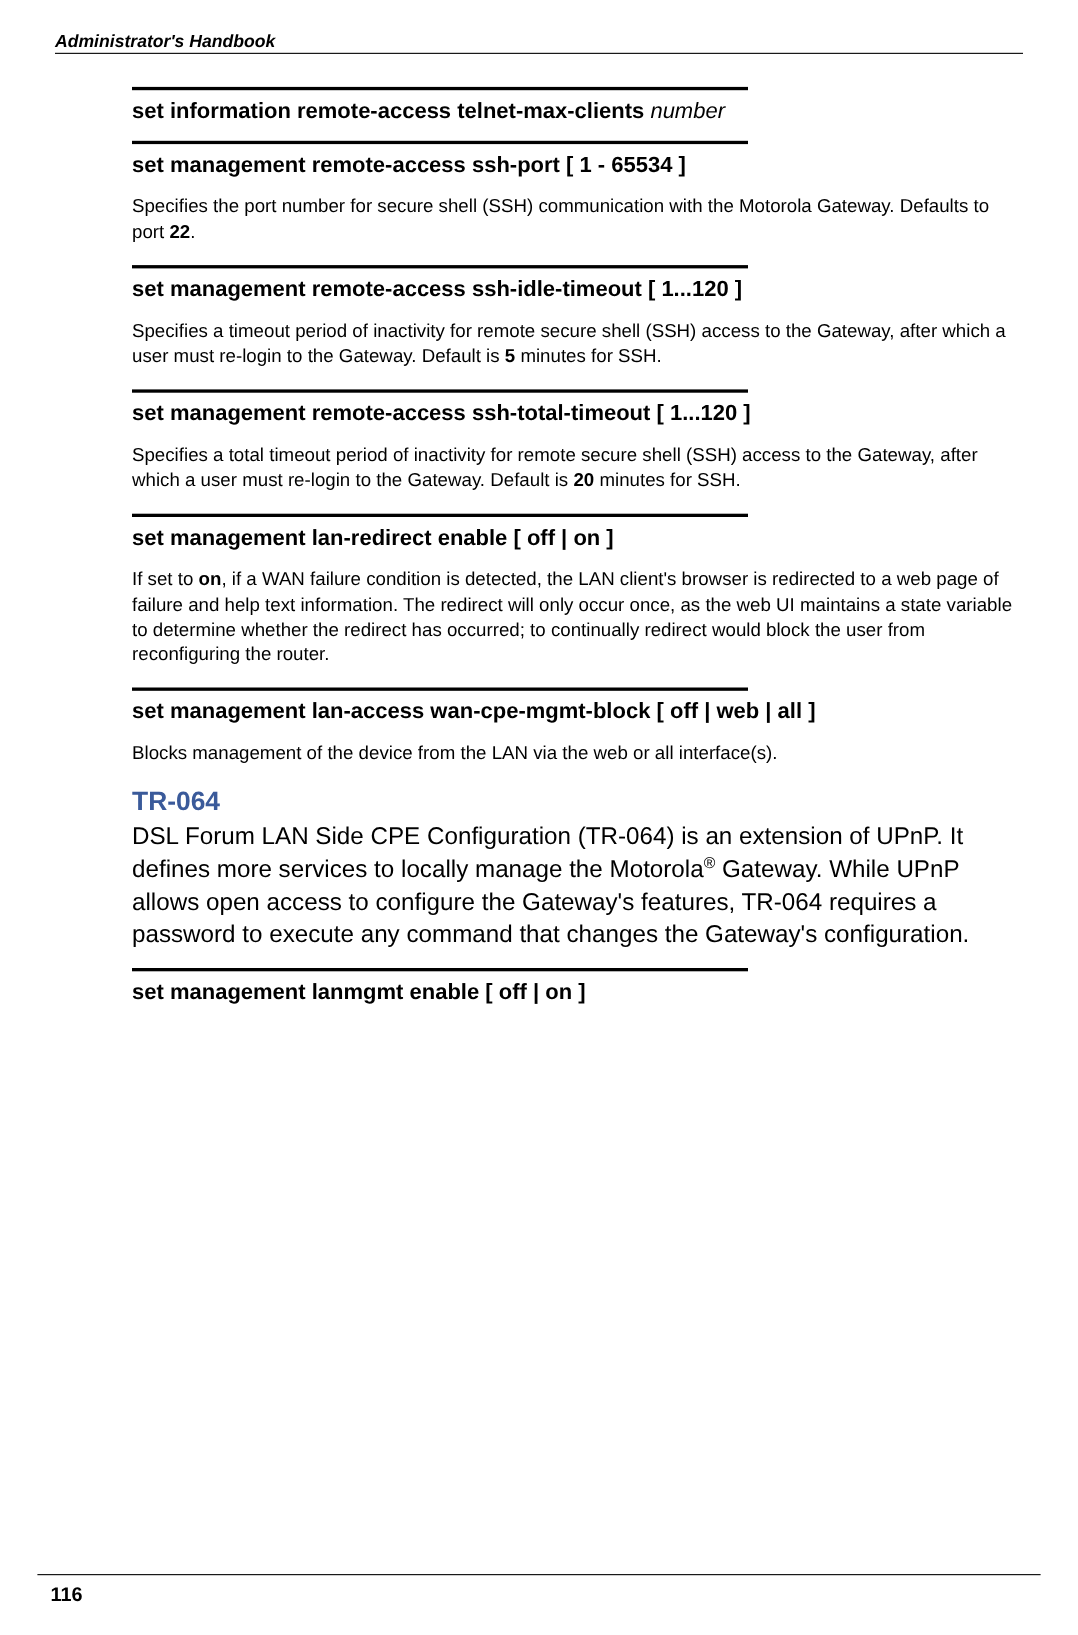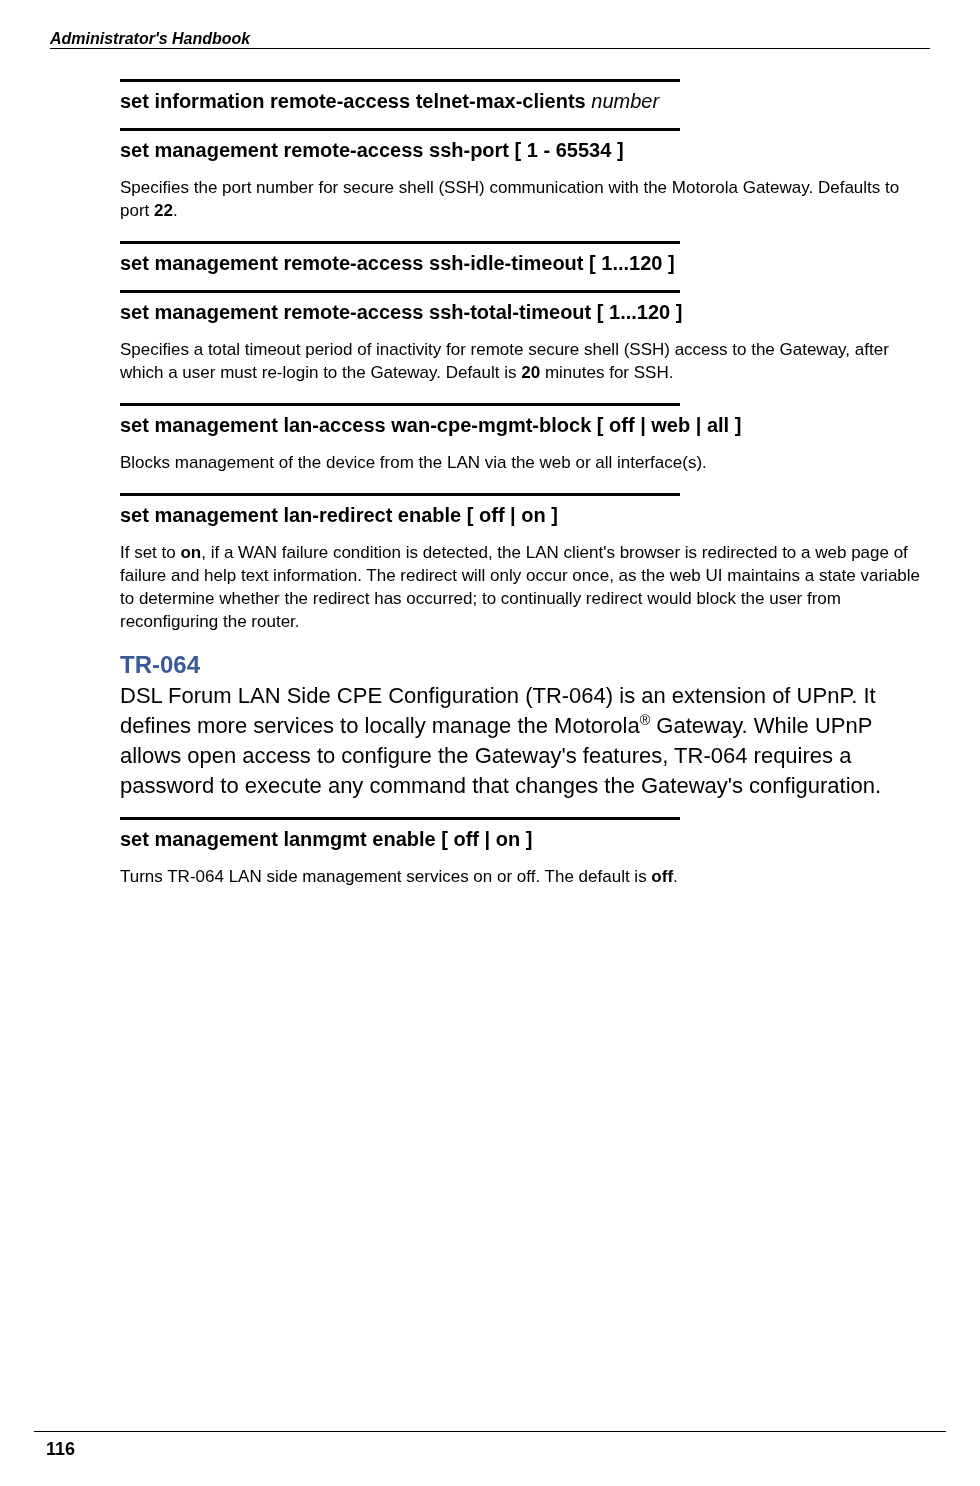--- a/index.html
+++ b/index.html
@@ -98,54 +98,54 @@
       <span>set management remote-access ssh-port [ 1 - 65534 ]</span><span class="param"></span>
     </div>
     <div class="cmd-desc">Specifies the port number for secure shell (SSH) communication with the Motorola Gateway. Defaults to port <b>22</b>.</div>
   </div>
 
   <div>
     <hr class="cmd-rule">
     <div class="cmd-title">
       <span>set management remote-access ssh-idle-timeout [ 1...120 ]</span><span class="param"></span>
     </div>
+    <div class="cmd-desc">Specifies a timeout period of inactivity for remote secure shell (SSH) access to the Gateway, after which a user must re-login to the Gateway. Default is <b>5</b> minutes for SSH.</div>
   </div>
 
   <div>
     <hr class="cmd-rule">
     <div class="cmd-title">
       <span>set management remote-access ssh-total-timeout [ 1...120 ]</span><span class="param"></span>
     </div>
     <div class="cmd-desc">Specifies a total timeout period of inactivity for remote secure shell (SSH) access to the Gateway, after which a user must re-login to the Gateway. Default is <b>20</b> minutes for SSH.</div>
   </div>
 
 
   <div>
     <hr class="cmd-rule">
     <div class="cmd-title">
-      <span>set management lan-access wan-cpe-mgmt-block [ off | web | all ]</span><span class="param"></span>
+      <span>set management lan-redirect enable [ off | on ]</span><span class="param"></span>
     </div>
-    <div class="cmd-desc">Blocks management of the device from the LAN via the web or all interface(s).</div>
+    <div class="cmd-desc">If set to <b>on</b>, if a WAN failure condition is detected, the LAN client's browser is redirected to a web page of failure and help text information. The redirect will only occur once, as the web UI maintains a state variable to determine whether the redirect has occurred; to continually redirect would block the user from reconfiguring the router.</div>
   </div>
 
   <div>
     <hr class="cmd-rule">
     <div class="cmd-title">
-      <span>set management lan-redirect enable [ off | on ]</span><span class="param"></span>
+      <span>set management lan-access wan-cpe-mgmt-block [ off | web | all ]</span><span class="param"></span>
     </div>
-    <div class="cmd-desc">If set to <b>on</b>, if a WAN failure condition is detected, the LAN client's browser is redirected to a web page of failure and help text information. The redirect will only occur once, as the web UI maintains a state variable to determine whether the redirect has occurred; to continually redirect would block the user from reconfiguring the router.</div>
+    <div class="cmd-desc">Blocks management of the device from the LAN via the web or all interface(s).</div>
   </div>
 
   <div class="section-head">TR-064</div>
   <div class="section-desc">DSL Forum LAN Side CPE Configuration (TR-064) is an extension of UPnP. It defines more services to locally manage the Motorola<sup>®</sup> Gateway. While UPnP allows open access to configure the Gateway's features, TR-064 requires a password to execute any command that changes the Gateway's configuration.</div>
 
   <div>
     <hr class="cmd-rule">
     <div class="cmd-title">
       <span>set management lanmgmt enable [ off | on ]</span><span class="param"></span>
     </div>
-    <div class="cmd-desc">Turns TR-064 LAN side management services on or off. The default is <b>off</b>.</div>
   </div>
 
 </div>
 
 <hr class="footer-rule">
 <div class="page-number">116</div>
 
 </body></html>

